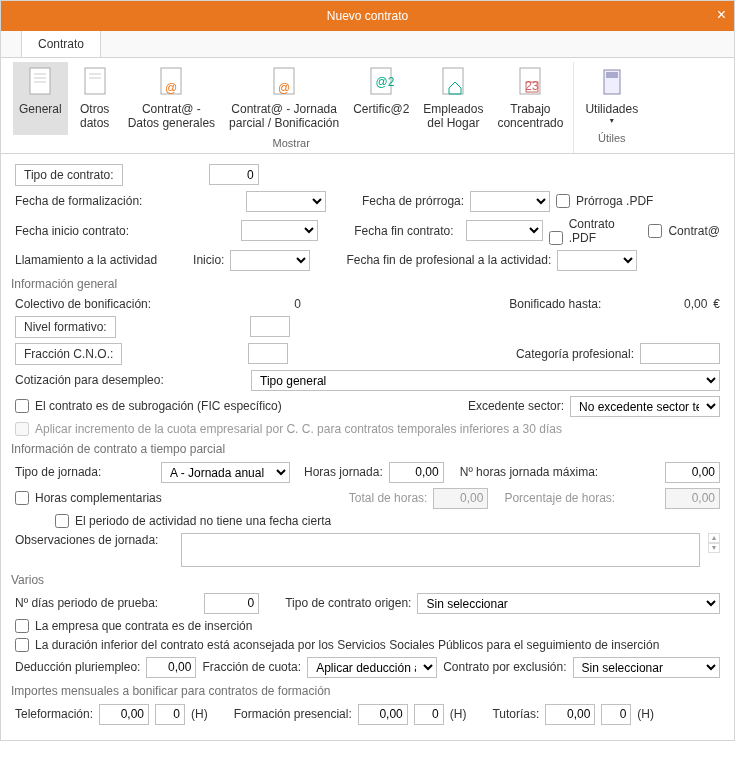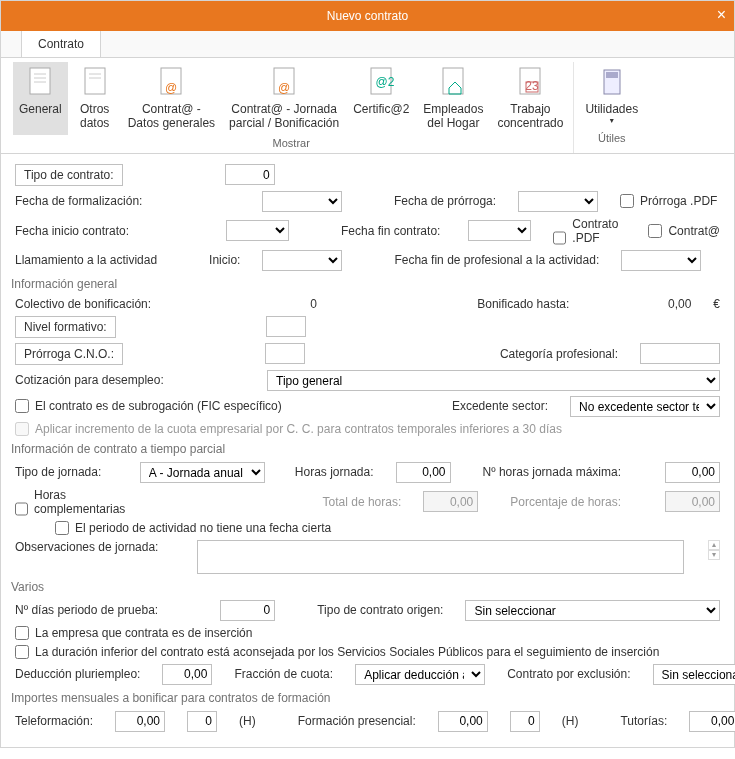--- a/index.html
+++ b/index.html
@@ -10,21 +10,21 @@
 .tab{background:#fff;display:inline-block;padding:6px 16px;margin-left:20px;margin-top:-1px;border:1px solid #d4d4d4;border-bottom:none}
 .ribbon{display:flex;border-bottom:1px solid #d4d4d4;padding:4px 8px 0;gap:1px}
 .group{display:flex;flex-direction:column;align-items:center;padding:0 4px 2px;border-right:1px solid #e5e5e5}
 .group:last-child{border-right:none}
 .items{display:flex;gap:2px}
 .rbtn{display:flex;flex-direction:column;align-items:center;padding:4px 6px;cursor:pointer;text-align:center;line-height:1.2;min-width:50px}
 .rbtn.active{background:#e0e0e0}
 .rbtn svg{margin-bottom:4px}
 .glabel{color:#666;font-size:11px;padding:2px 0}
 .content{padding:10px 14px}
-.row{display:flex;align-items:center;margin-bottom:5px;gap:22px}
+.row{display:flex;align-items:center;margin-bottom:5px;gap:6px}
 .lbl{white-space:nowrap}
 .lbl.box{border:1px solid #c0c0c0;padding:3px 8px}
 input[type=text],select,.val{border:1px solid #c0c0c0;padding:2px 4px;height:21px;background:#fff}
 input[type=text].num{text-align:right}
 input[readonly]{background:#f5f5f5;color:#999}
 select{background:#fff}
 input[type=checkbox]{width:14px;height:14px;margin-right:3px}
 .sec{color:#737373;margin:6px 0 6px -4px}
 .chk{display:flex;align-items:flex-end;gap:3px}
 .spacer{flex:1}
@@ -167,21 +167,21 @@
   <div class="spacer"></div>
   <span class="lbl">Bonificado hasta:</span>
   <span style="width:100px;text-align:right">0,00</span>
   <span>€</span>
  </div>
  <div class="row">
   <span class="lbl box">Nivel formativo:</span>
   <input type="text" style="width: 40px; margin-left: 128px;">
  </div>
  <div class="row">
-  <span class="lbl box">Prórroga C.N.O.:</span>
+  <span class="lbl box">Fracción C.N.O.:</span>
   <input type="text" style="width: 40px; margin-left: 120px;">
   <div class="spacer"></div>
   <span class="lbl">Categoría profesional:</span>
   <input type="text" style="width: 80px;">
  </div>
  <div class="row">
   <span class="lbl" style="width:230px">Cotización para desempleo:</span>
   <select style="flex:1"><option>Tipo general</option></select>
  </div>
  <div class="row">
@@ -196,21 +196,21 @@
  <div class="row">
   <label class="chk dim">
           <input type="checkbox" disabled="" style="">
           <span>Aplicar incremento de la cuota empresarial por C. C. para contratos temporales inferiores a 30 días</span>
         </label>
  </div>
 
  <div class="sec">Información de contrato a tiempo parcial</div>
  <div class="row">
   <span class="lbl" style="width:140px">Tipo de jornada:</span>
-  <select style="width:150px"><option>A - Jornada anual</option></select>
+  <select style="width:129px"><option>A - Jornada anual</option></select>
   <span class="lbl" style="margin-left:8px">Horas jornada:</span>
   <input type="text" class="num" style="width: 55px;" value="0,00">
   <span class="lbl" style="margin-left:10px">Nº horas jornada máxima:</span>
   <div class="spacer"></div>
   <input type="text" class="num" style="width: 55px;" value="0,00">
  </div>
  <div class="row">
   <label class="chk">
           <input type="checkbox" style="">
           <span>Horas complementarias</span>

